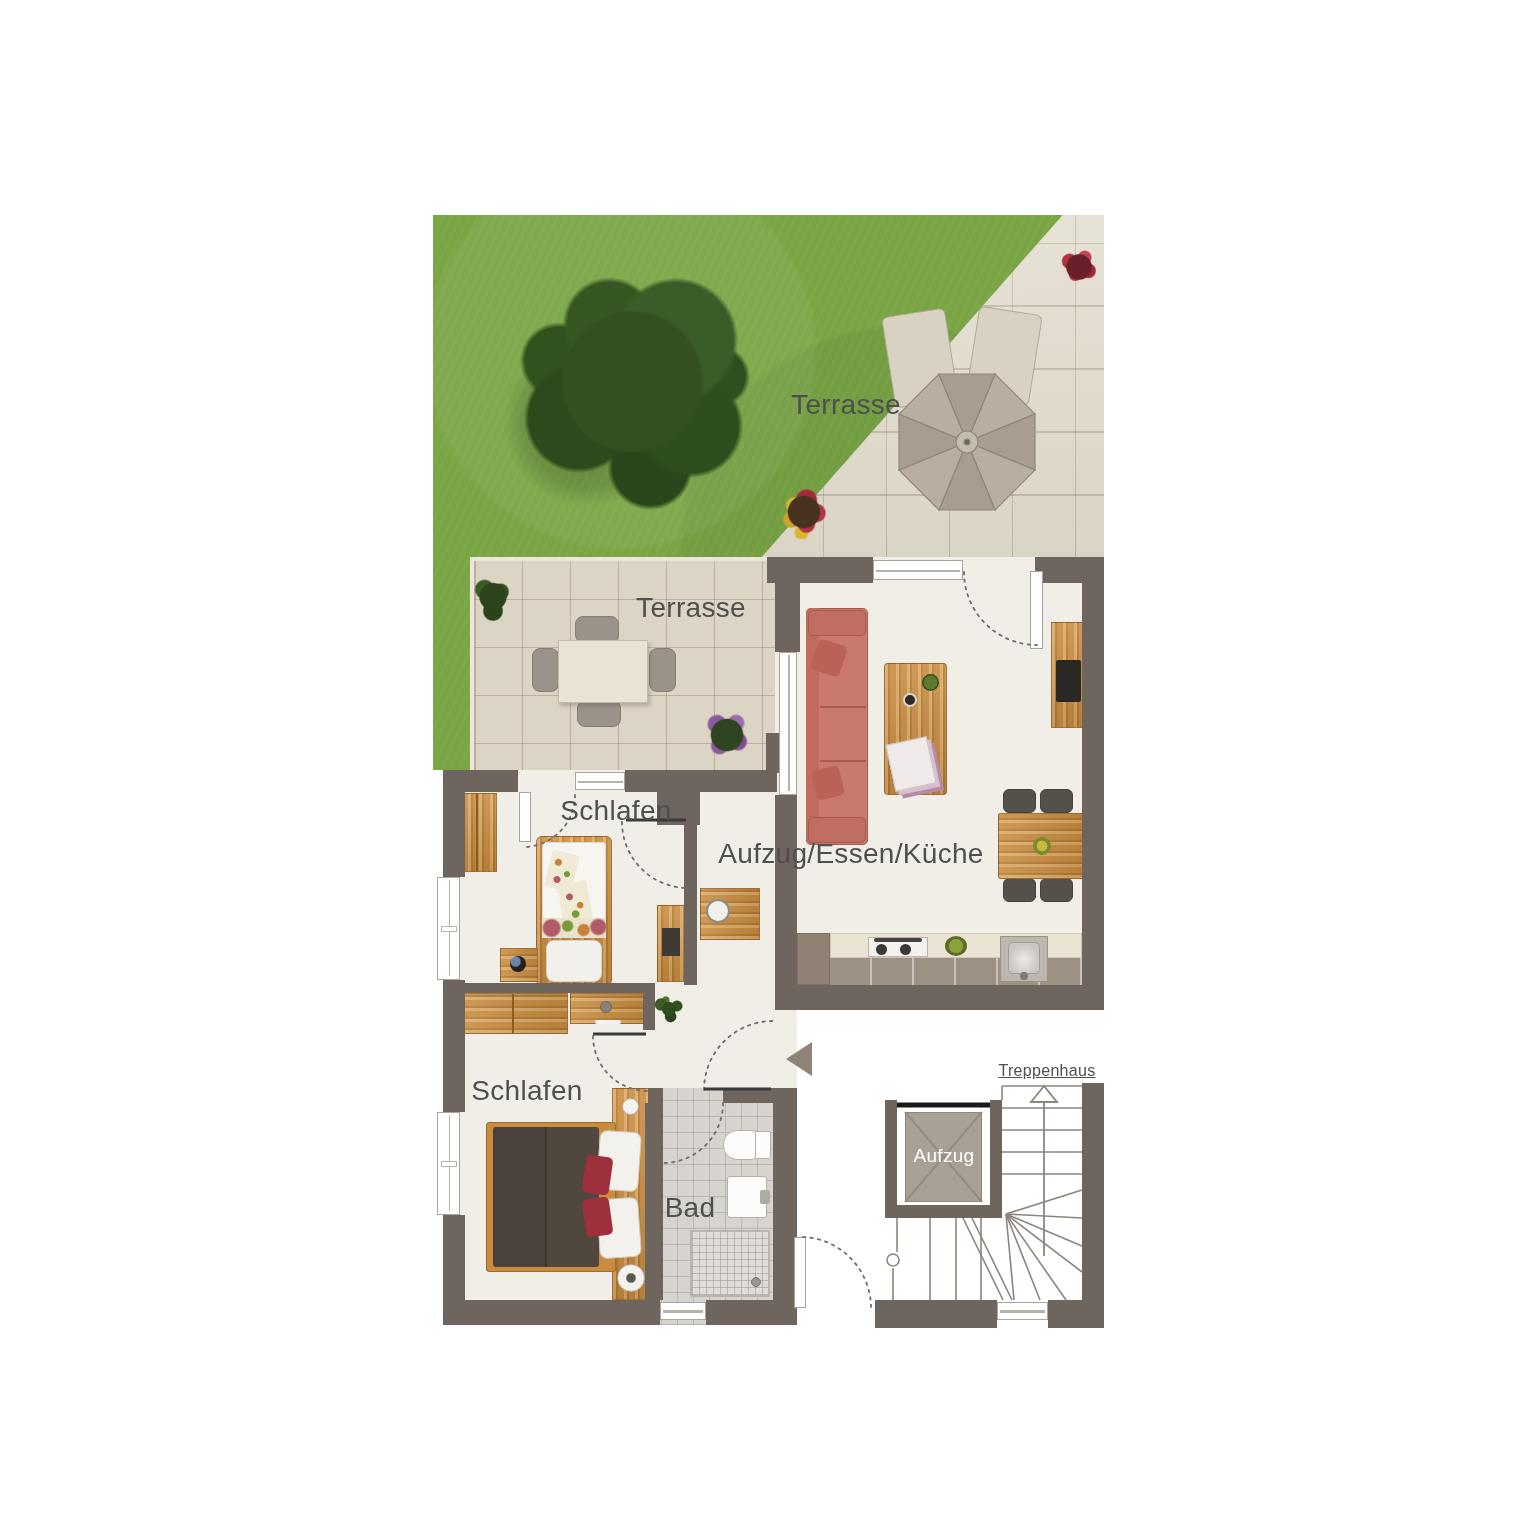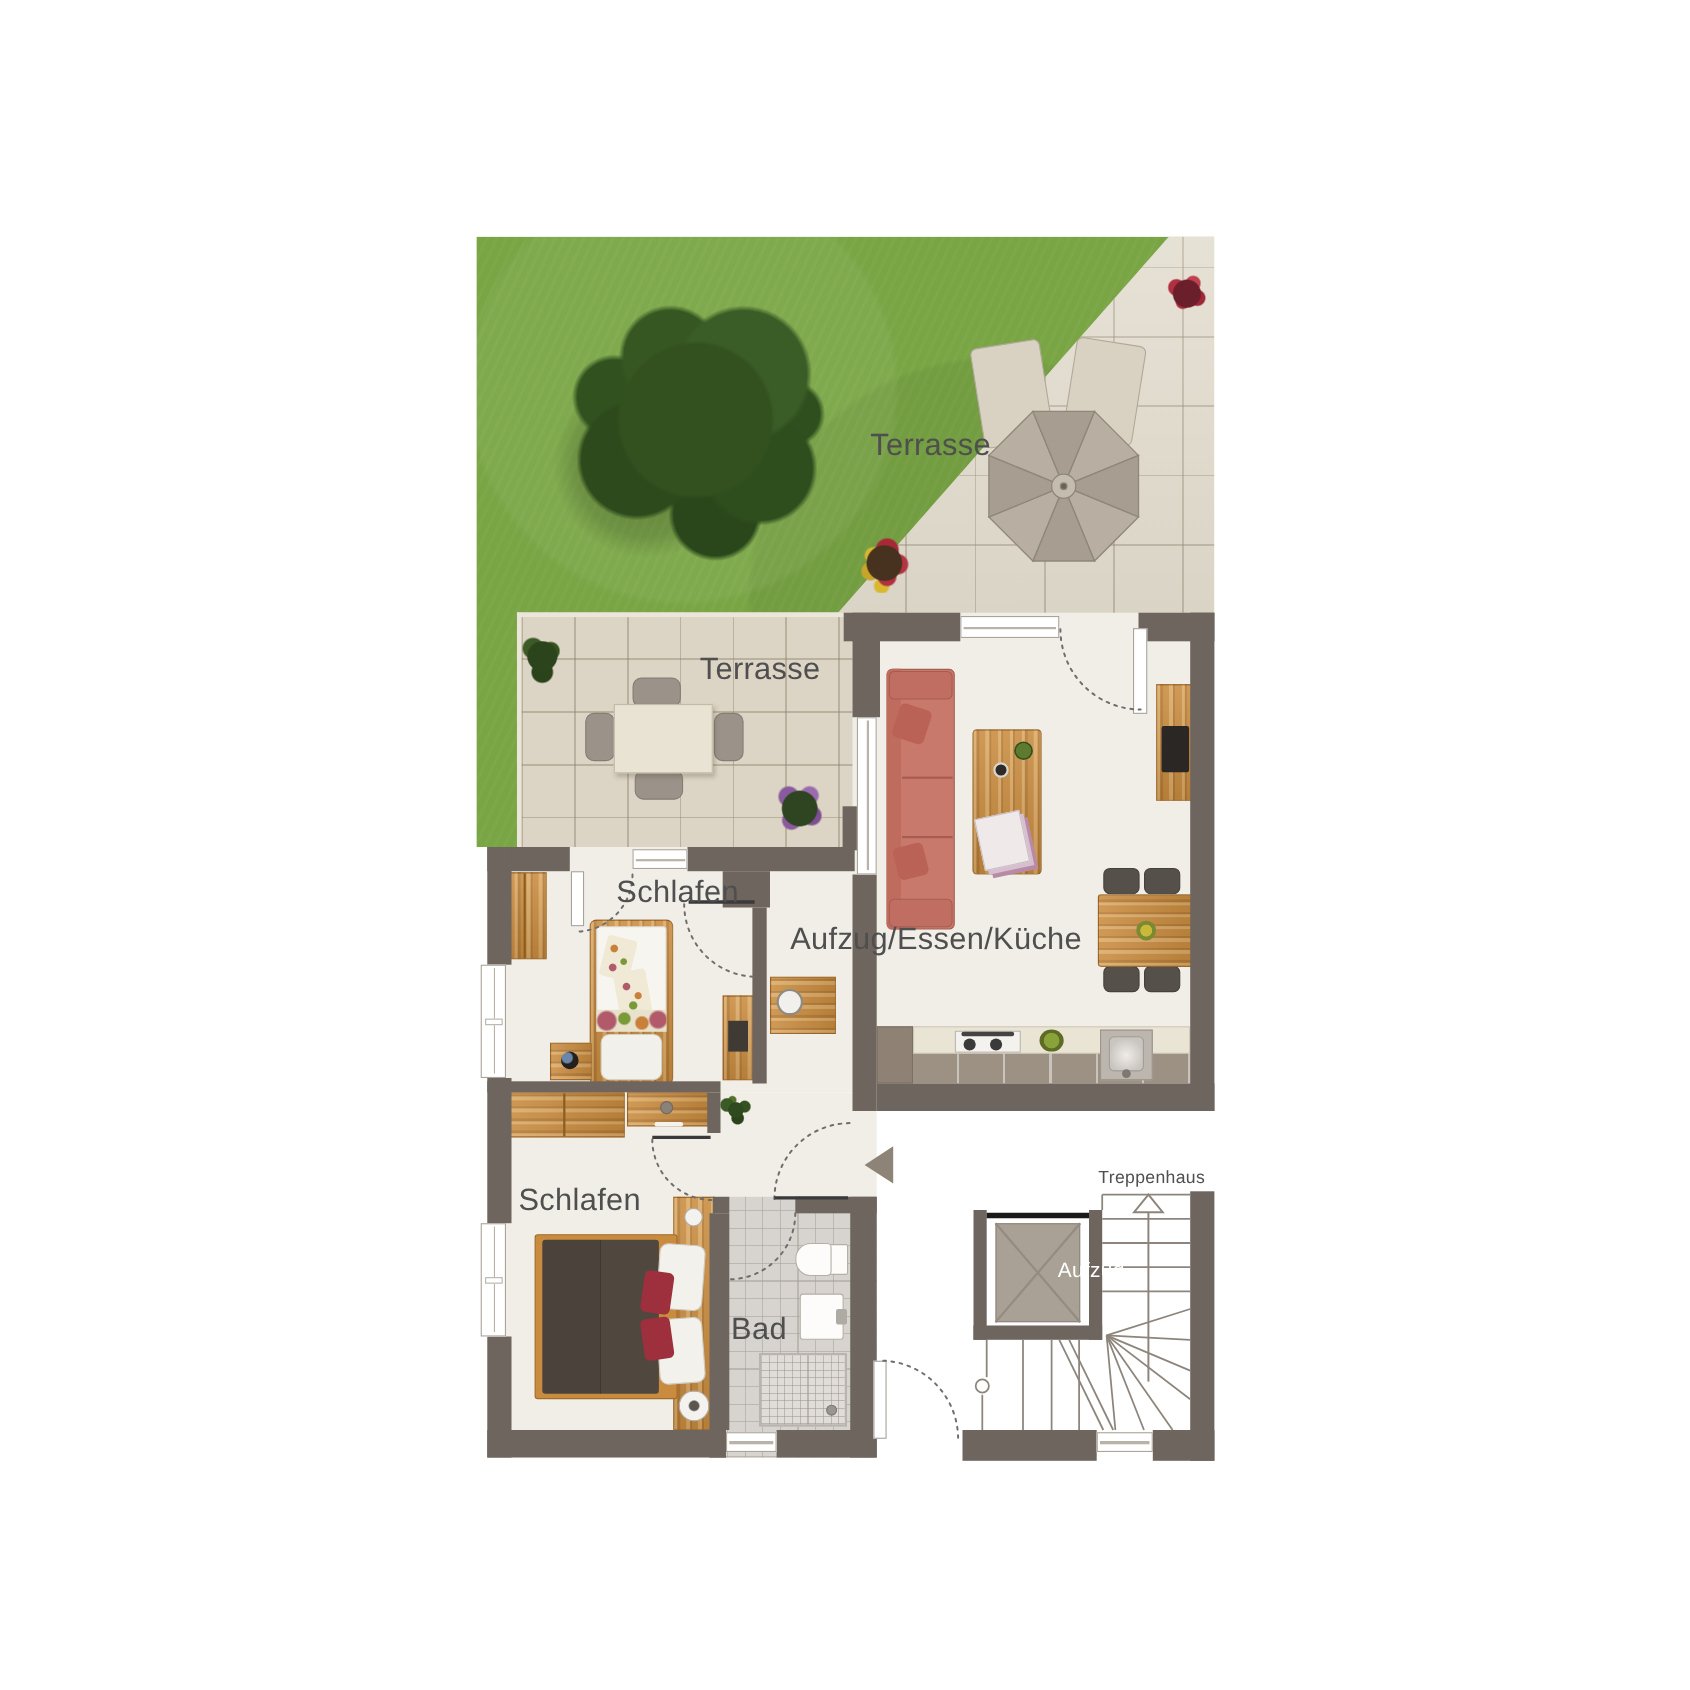--- a/index.html
+++ b/index.html
@@ -50,22 +50,22 @@
       repeating-linear-gradient(0deg, rgba(255,225,170,.35) 0 3px, rgba(120,70,20,.25) 3px 5px, transparent 5px 11px);
     border:1px solid rgba(130,80,25,.6); }
   .chair { background:#56504a; border-radius:6px; border:1px solid #46413c; }
   .patio-chair { background:#9b9389; border:1px solid #857d73; border-radius:8px; }
   .white-box { background:#fdfcfa; border:1.5px solid #b5afa6; }
   .circle { border-radius:50%; }
 
   
   .lbl { z-index:6; color:var(--c-label_text,#4f4f4f); font-size:28px; white-space:nowrap;
          transform:translate(-50%,-50%); letter-spacing:.3px; }
-  .lbl-small { font-size:16px; }
-  .lbl-white { color:#fff; font-size:19px;margin-left:48px; }
+  .lbl-small { font-size:16px;text-decoration:underline; }
+  .lbl-white { color:#fff; font-size:19px; }
 
   svg.overlay { left:0; top:0; z-index:5; }
 </style>
 </head>
 <body>
 
 <div id="stage">
 
   <div class="grass" style="left:433px; top:215px; width:671px; height:555px;
               clip-path:polygon(0 0,100% 0,100% 61.6%,5.51% 61.6%,5.51% 100%,0 100%);"></div>

